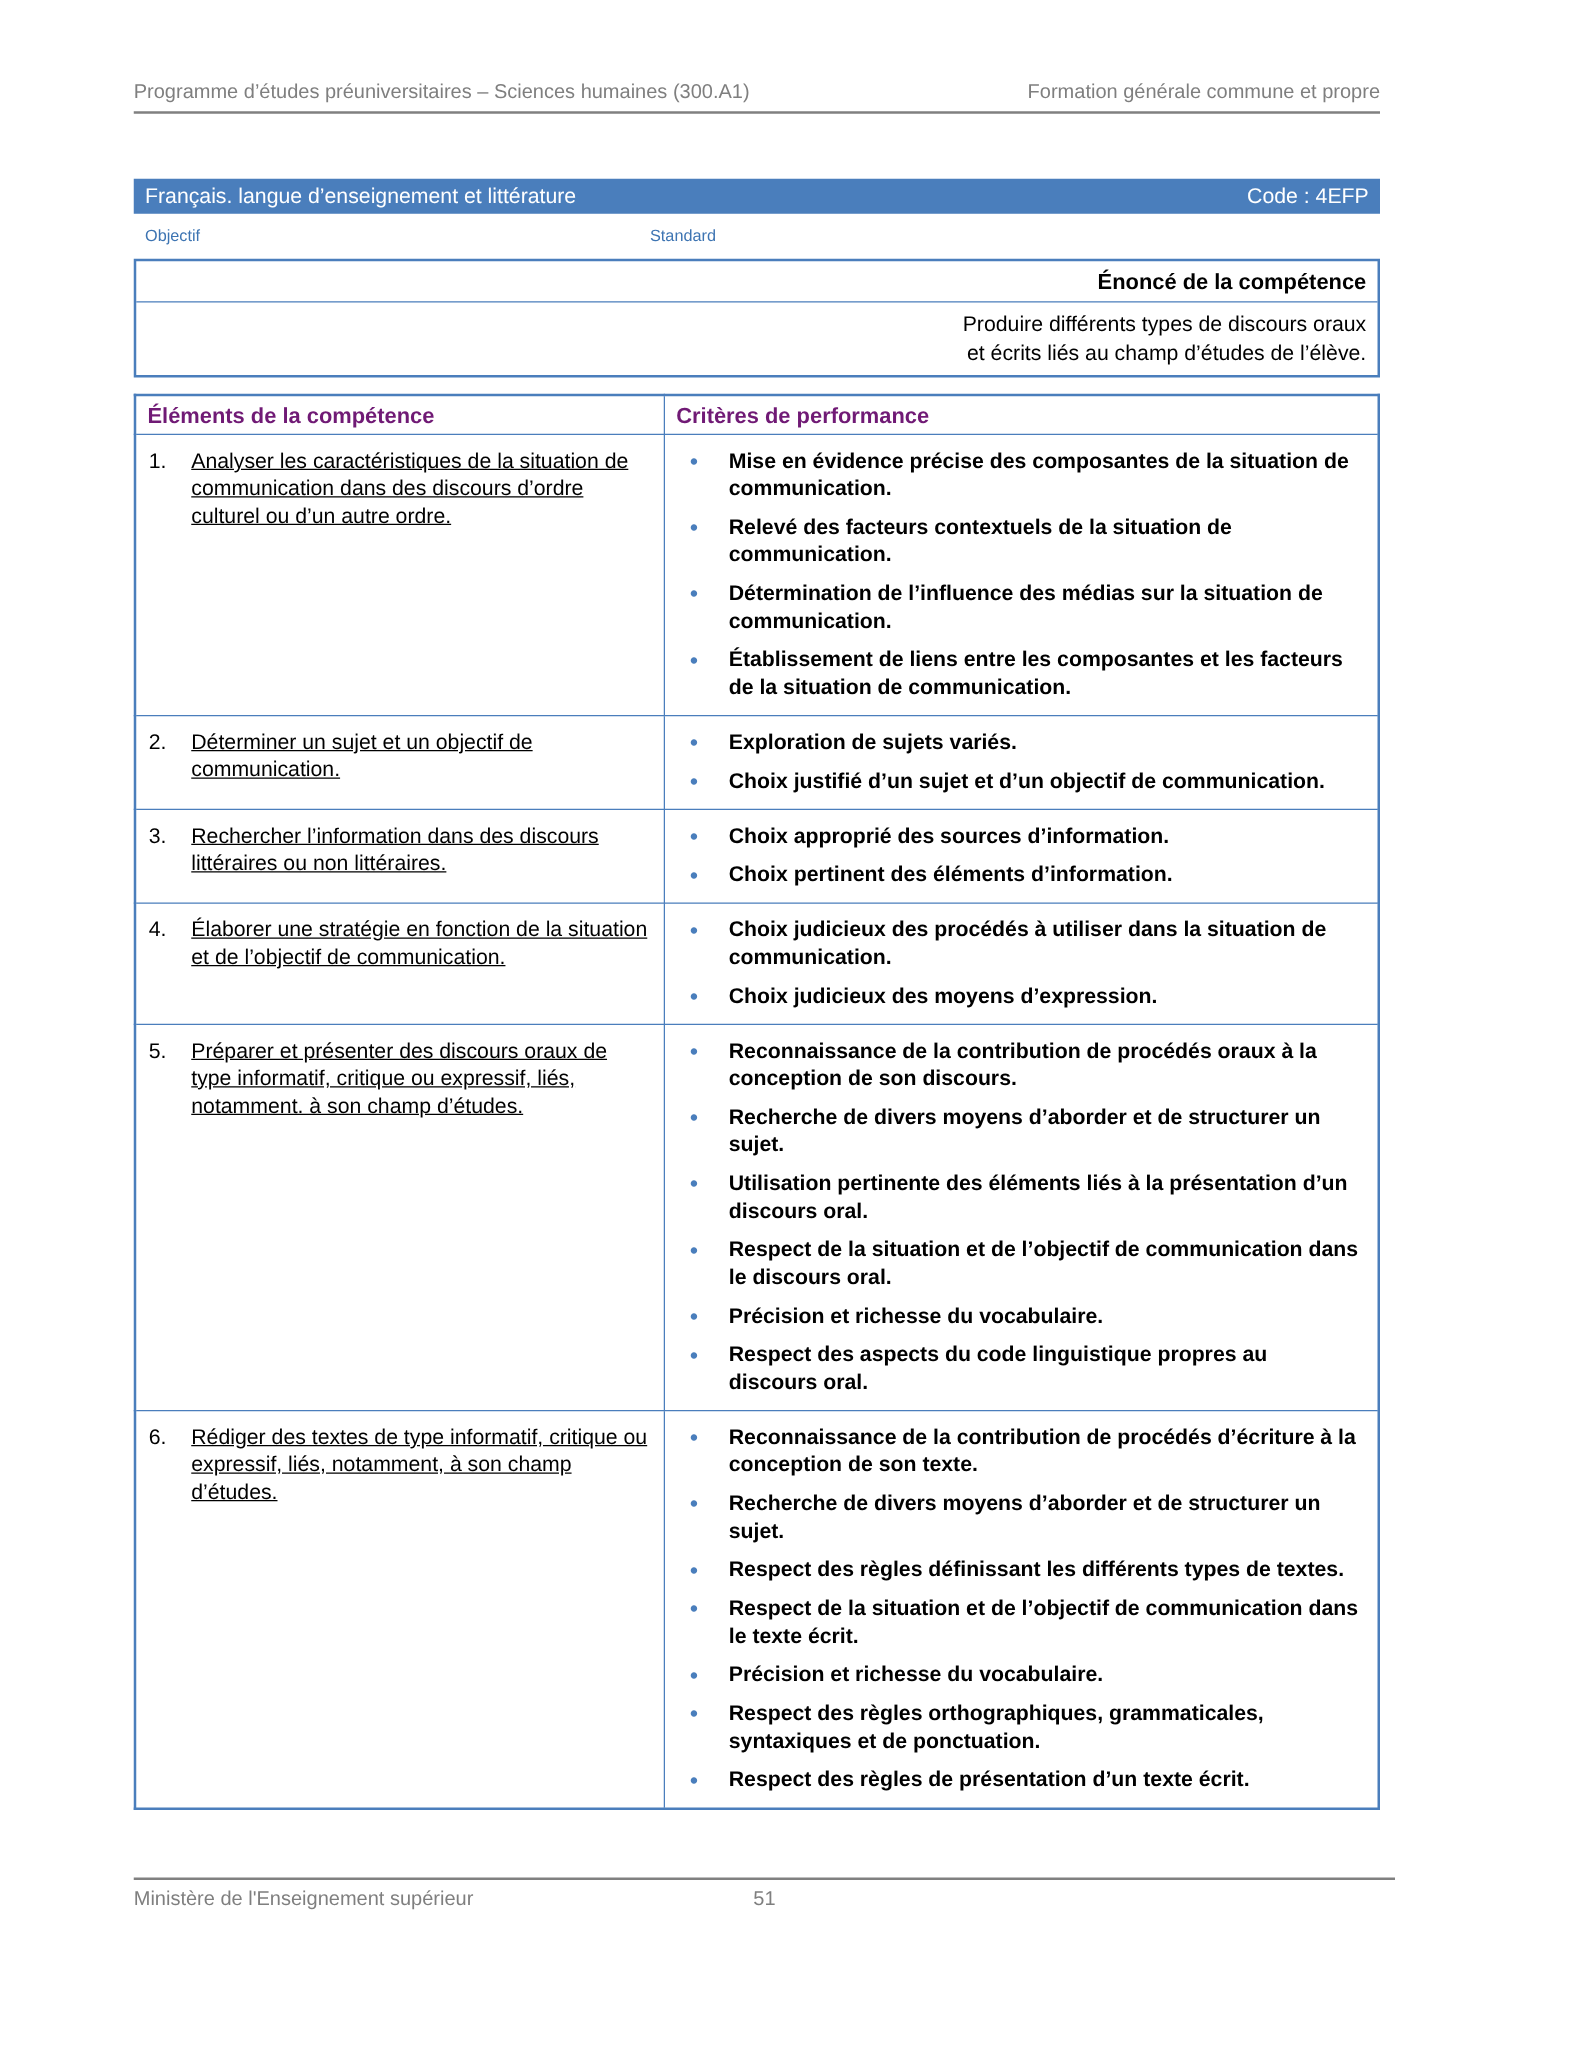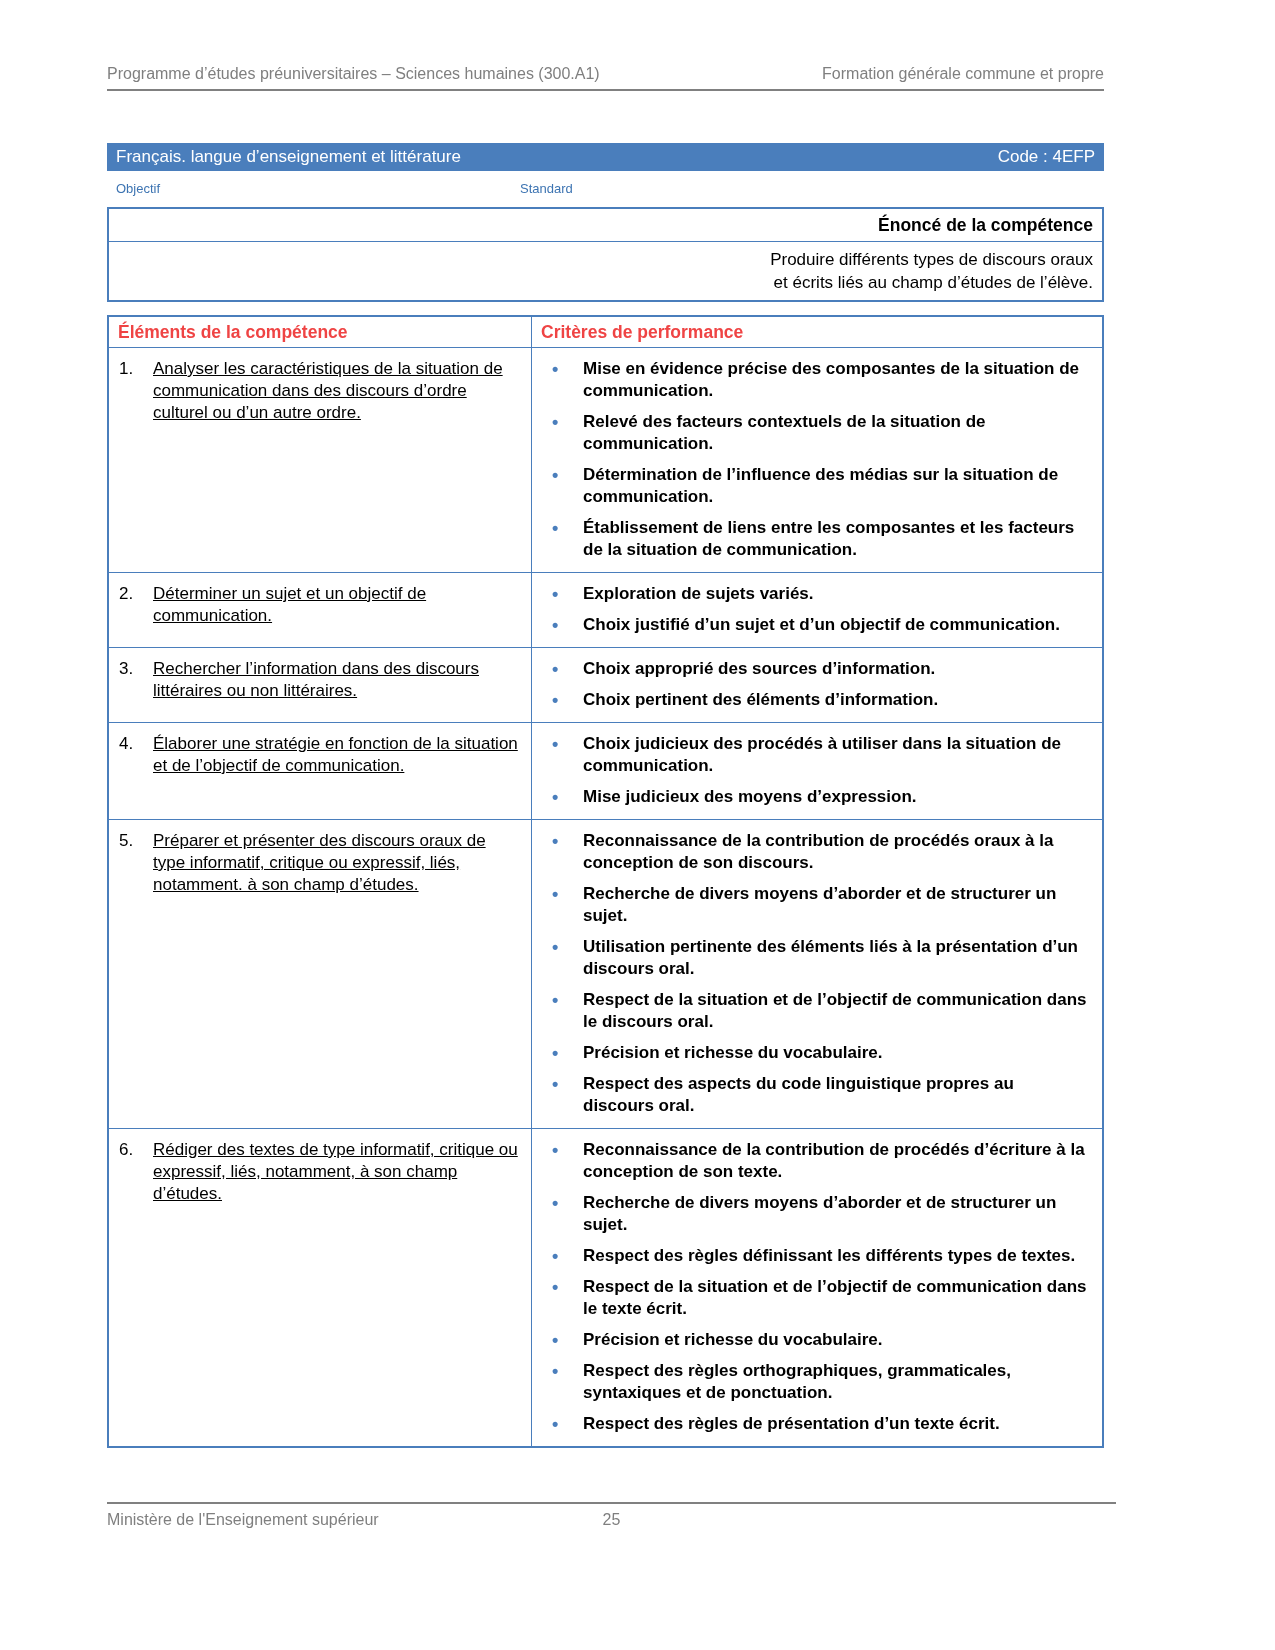--- a/index.html
+++ b/index.html
@@ -54,21 +54,21 @@
   
   .comp-table{
     width:100%;margin-top:13px;border-collapse:collapse;table-layout:fixed;
     border:2px solid var(--border-blue);
   }
   .comp-table th,.comp-table td{
     border:1px solid var(--border-blue);
     vertical-align:top;text-align:left;
   }
   th.col-el{width:404px;}
-  .comp-table th{font-size:17.5px;line-height:22px;padding:4px 9px;font-weight:bold;color:#ef4444;}
+  .comp-table th{font-size:17.5px;line-height:22px;padding:4px 9px;font-weight:bold;color:#701a75;}
   .el-wrap{display:flex;padding:9px 8px 9px 9px;font-size:17px;line-height:22px;}
   .el-wrap .num{flex:0 0 34px;}
   .el-wrap .etext{flex:1;text-decoration:underline;}
   .criteria{
     list-style:none;margin:1px 0 10px 0;padding:0;
     font-size:17px;line-height:22px;
   }
   .criteria li{position:relative;padding:0 12px 0 50px;margin-top:9px;font-weight:bold;}
   .criteria li::before{
     content:"\2022";position:absolute;left:19px;top:0;
@@ -169,21 +169,21 @@
   <tr>
     <td class="cell-el">
       <div class="el-wrap">
         <span class="num">4.</span>
         <span class="etext">Élaborer une stratégie en fonction de la situation et de l’objectif de communication.</span>
       </div>
     </td>
     <td class="cell-cr">
       <ul class="criteria">
               <li>Choix judicieux des procédés à utiliser dans la situation de communication.</li>
-              <li>Mise judicieux des moyens d’expression.</li>
+              <li>Choix judicieux des moyens d’expression.</li>
             </ul>
     </td>
   </tr>
 
   <tr>
     <td class="cell-el">
       <div class="el-wrap">
         <span class="num">5.</span>
         <span class="etext">Préparer et présenter des discours oraux de type informatif, critique ou expressif, liés, notamment. à son champ d’études.</span>
       </div>
@@ -217,16 +217,16 @@
               <li>Respect des règles orthographiques, grammaticales, syntaxiques et de ponctuation.</li>
               <li>Respect des règles de présentation d’un texte écrit.</li>
             </ul>
     </td>
   </tr>
 </tbody>
   </table>
 
   <footer class="doc-footer">
     <span>Ministère de l'Enseignement supérieur</span>
-    <span class="pagenum">25</span>
+    <span class="pagenum">51</span>
   </footer>
 
 </div>
 
 </body></html>

